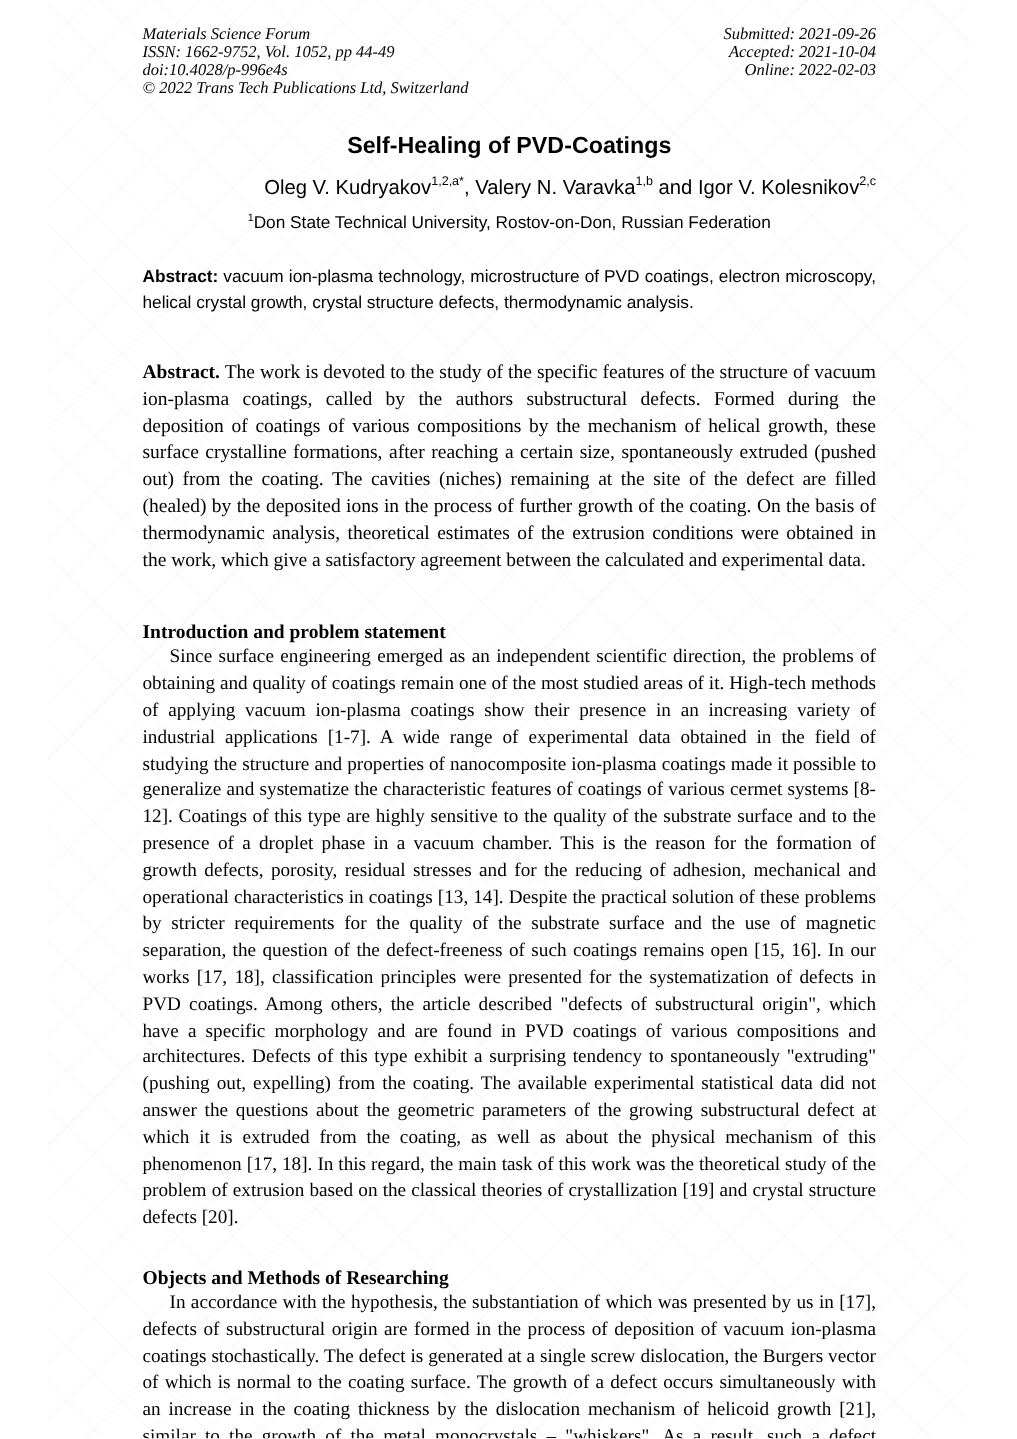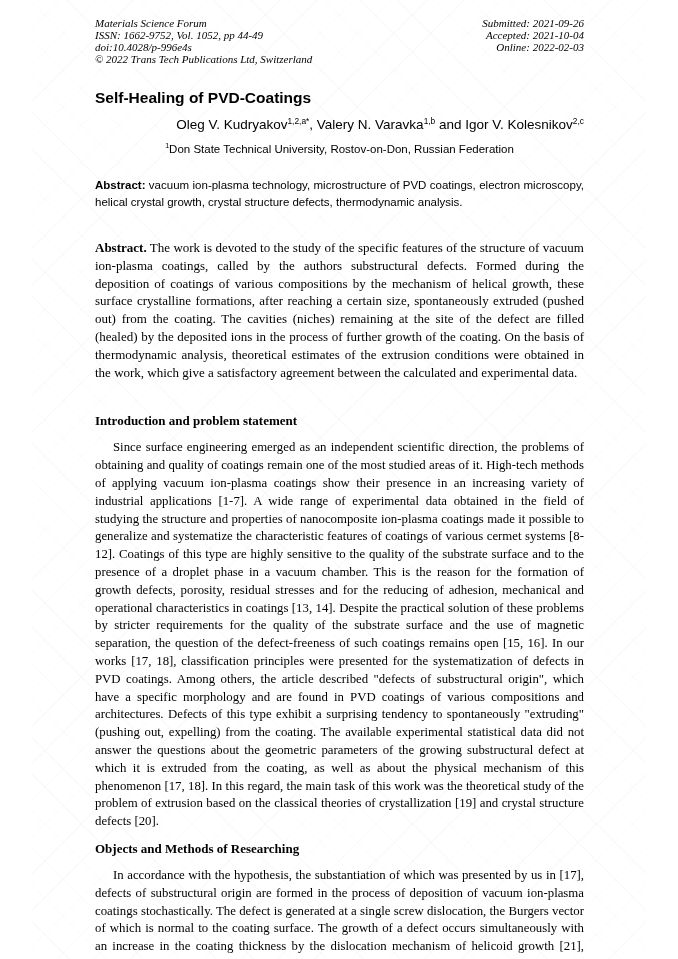--- a/index.html
+++ b/index.html
@@ -32,21 +32,21 @@
     justify-content: space-between;
     font-style: italic;
     font-size: 11px;
     line-height: 12px;
   }
   .header .left  { text-align: left; }
   .header .right { text-align: right; }
 
   .title {
     margin-top: 23px;
-    text-align: left;
+    text-align: center;
     font-family: "Liberation Sans", sans-serif;
     font-weight: bold;
     font-size: 15.5px;
     line-height: 19px;
   }
   .authors {
     margin-top: 9px;
     text-align: right;
     font-family: "Liberation Sans", sans-serif;
     font-size: 13.5px;
@@ -77,24 +77,24 @@
     text-align: justify;
   }
   .abstract .lead { font-weight: bold; }
 
   .section-heading {
     font-weight: bold;
     font-size: 13px;
     line-height: 16px;
   }
   .sec1 .section-heading { margin-top: 32px; }
-  .sec2 .section-heading { margin-top: 10px; }
+  .sec2 .section-heading { margin-top: 23px; }
 
   .body-par {
-    margin-top: 10px;
+    margin-top: 0;
     font-size: 12.8px;
     line-height: 17.8px;
     text-align: justify;
     text-indent: 18px;
   }
 </style>
 </head>
 <body>
 
 <div class="page">

